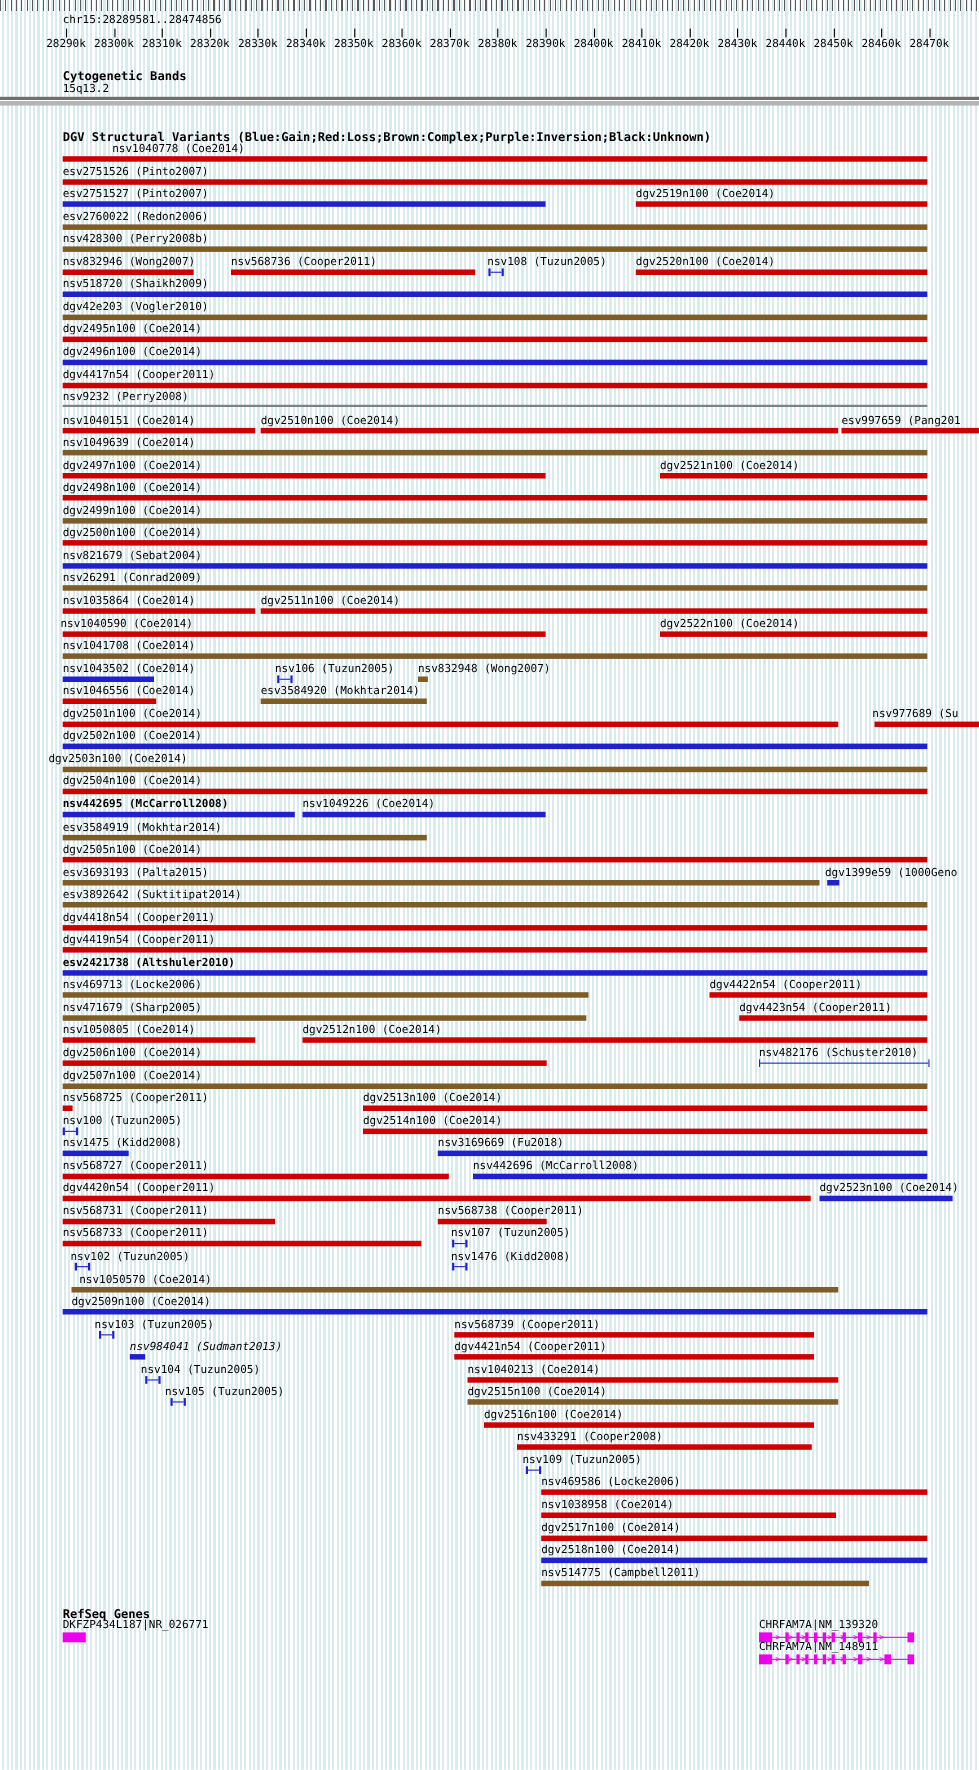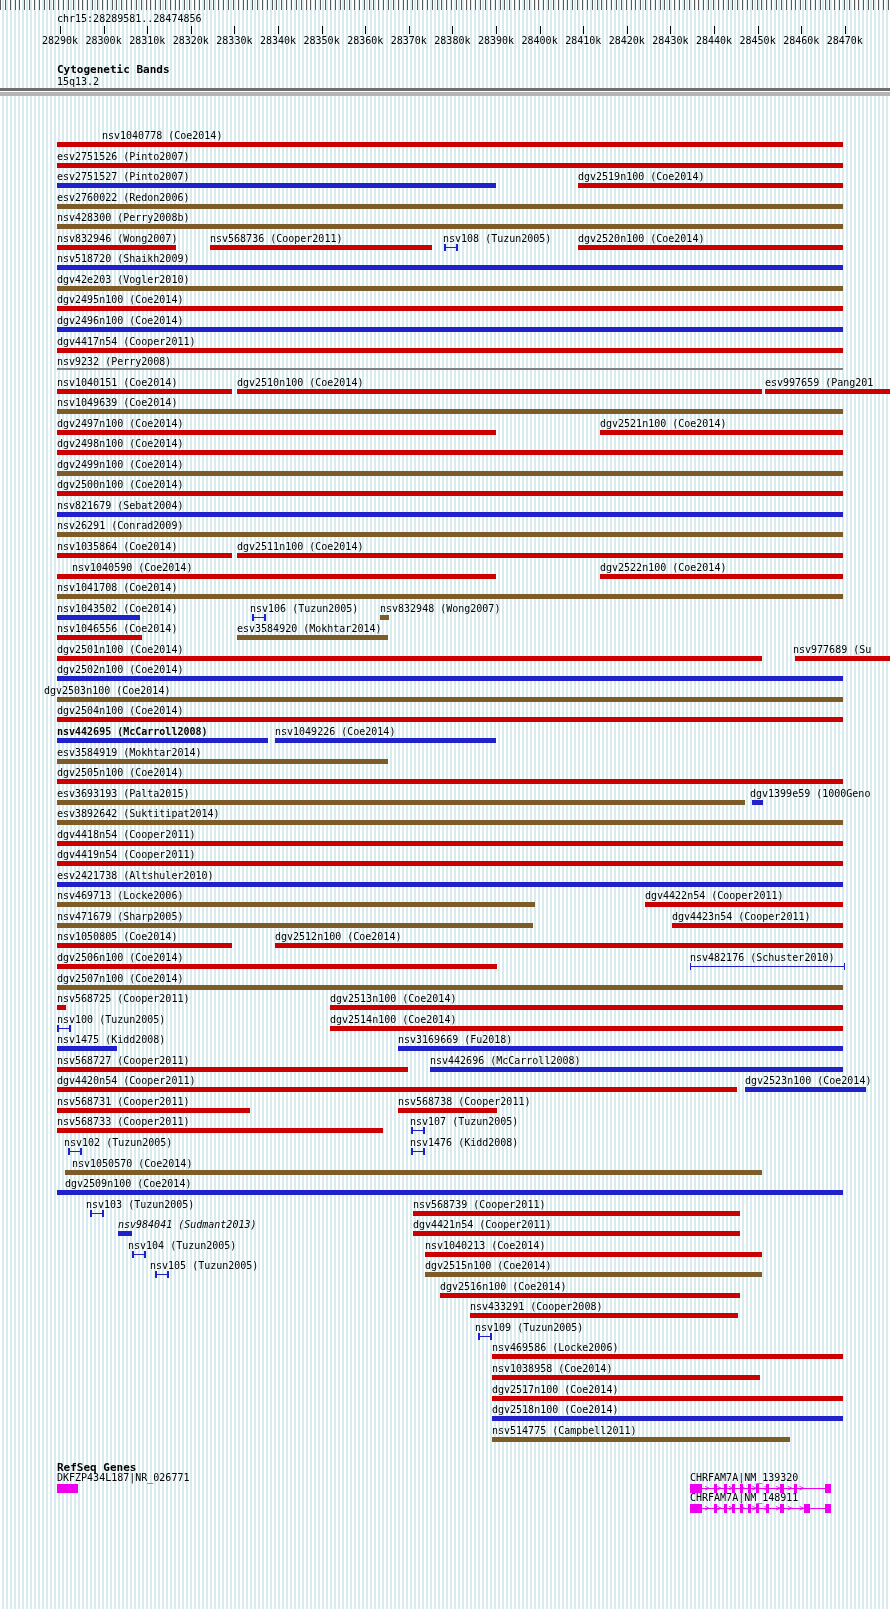--- a/index.html
+++ b/index.html
@@ -79,20 +79,21 @@
       <div class="tick" style="left: 757.6px;"></div>
       <div class="tick-label" style="left: 757.6px;">28450k</div>
       <div class="tick" style="left: 801.2px;"></div>
       <div class="tick-label" style="left: 801.2px;">28460k</div>
       <div class="tick" style="left: 844.8px;"></div>
       <div class="tick-label" style="left: 844.8px;">28470k</div>
     </div>
   <div id="cyto-title" class="section-title">Cytogenetic Bands</div>
   <div id="cyto-label">15q13.2</div>
   <div id="cyto-bar"></div>
+  <div id="dgv-title" class="section-title">DGV Structural Variants (Blue:Gain;Red:Loss;Brown:Complex;Purple:Inversion;Black:Unknown)</div>
   <div id="tracks">
       <div class="t-label" style="left: 57px; top: 131px; margin-left: 45px;">nsv1040778 (Coe2014)</div>
       <div class="t-bar" title="nsv1040778 (Coe2014)" style="left: 57px; top: 142px; width: 786px; height: 5px; background: rgb(204, 0, 0);"></div>
       <div class="t-label" style="left: 57px; top: 151.55px;">esv2751526 (Pinto2007)</div>
       <div class="t-bar" title="esv2751526 (Pinto2007)" style="left: 57px; top: 162.55px; width: 786px; height: 5px; background: rgb(204, 0, 0);"></div>
       <div class="t-label" style="left: 57px; top: 172.1px;">esv2751527 (Pinto2007)</div>
       <div class="t-bar" title="esv2751527 (Pinto2007)" style="left: 57px; top: 183.1px; width: 439px; height: 5px; background: rgb(33, 33, 204);"></div>
       <div class="t-label" style="left: 578px; top: 172.1px;">dgv2519n100 (Coe2014)</div>
       <div class="t-bar" title="dgv2519n100 (Coe2014)" style="left: 578px; top: 183.1px; width: 265px; height: 5px; background: rgb(204, 0, 0);"></div>
       <div class="t-label" style="left: 57px; top: 192.65px;">esv2760022 (Redon2006)</div>
@@ -140,21 +141,21 @@
       <div class="t-label" style="left: 57px; top: 480.35px;">dgv2500n100 (Coe2014)</div>
       <div class="t-bar" title="dgv2500n100 (Coe2014)" style="left: 57px; top: 491.35px; width: 786px; height: 5px; background: rgb(204, 0, 0);"></div>
       <div class="t-label" style="left: 57px; top: 500.9px;">nsv821679 (Sebat2004)</div>
       <div class="t-bar" title="nsv821679 (Sebat2004)" style="left: 57px; top: 511.9px; width: 786px; height: 5px; background: rgb(33, 33, 204);"></div>
       <div class="t-label" style="left: 57px; top: 521.45px;">nsv26291 (Conrad2009)</div>
       <div class="t-bar" title="nsv26291 (Conrad2009)" style="left: 57px; top: 532.45px; width: 786px; height: 5px; background: rgb(125, 92, 40);"></div>
       <div class="t-label" style="left: 57px; top: 542px;">nsv1035864 (Coe2014)</div>
       <div class="t-bar" title="nsv1035864 (Coe2014)" style="left: 57px; top: 553px; width: 175px; height: 5px; background: rgb(204, 0, 0);"></div>
       <div class="t-label" style="left: 237px; top: 542px;">dgv2511n100 (Coe2014)</div>
       <div class="t-bar" title="dgv2511n100 (Coe2014)" style="left: 237px; top: 553px; width: 606px; height: 5px; background: rgb(204, 0, 0);"></div>
-      <div class="t-label" style="left: 72px; top: 562.55px;">nsv1040590 (Coe2014)</div>
+      <div class="t-label" style="left: 55px; top: 562.55px;">nsv1040590 (Coe2014)</div>
       <div class="t-bar" title="nsv1040590 (Coe2014)" style="left: 57px; top: 573.55px; width: 439px; height: 5px; background: rgb(204, 0, 0);"></div>
       <div class="t-label" style="left: 600px; top: 562.55px;">dgv2522n100 (Coe2014)</div>
       <div class="t-bar" title="dgv2522n100 (Coe2014)" style="left: 600px; top: 573.55px; width: 243px; height: 5px; background: rgb(204, 0, 0);"></div>
       <div class="t-label" style="left: 57px; top: 583.1px;">nsv1041708 (Coe2014)</div>
       <div class="t-bar" title="nsv1041708 (Coe2014)" style="left: 57px; top: 594.1px; width: 786px; height: 5px; background: rgb(125, 92, 40);"></div>
       <div class="t-label" style="left: 57px; top: 603.65px;">nsv1043502 (Coe2014)</div>
       <div class="t-bar" title="nsv1043502 (Coe2014)" style="left: 57px; top: 614.65px; width: 83px; height: 5px; background: rgb(33, 33, 204);"></div>
       <div class="t-label" style="left: 250px; top: 603.65px;">nsv106 (Tuzun2005)</div>
       <div class="t-ibeam" title="nsv106 (Tuzun2005)" style="left: 252px; top: 613.65px; width: 10px; border-color: rgb(33, 33, 204);">
         <div class="mid" style="background: rgb(33, 33, 204);"></div>
@@ -186,21 +187,21 @@
       <div class="t-label" style="left: 57px; top: 788.6px;">esv3693193 (Palta2015)</div>
       <div class="t-bar" title="esv3693193 (Palta2015)" style="left: 57px; top: 799.6px; width: 688px; height: 5px; background: rgb(125, 92, 40);"></div>
       <div class="t-label" style="left: 750px; top: 788.6px;">dgv1399e59 (1000Geno</div>
       <div class="t-bar" title="dgv1399e59 (1000Geno" style="left: 752px; top: 799.6px; width: 11px; height: 5px; background: rgb(33, 33, 204);"></div>
       <div class="t-label" style="left: 57px; top: 809.15px;">esv3892642 (Suktitipat2014)</div>
       <div class="t-bar" title="esv3892642 (Suktitipat2014)" style="left: 57px; top: 820.15px; width: 786px; height: 5px; background: rgb(125, 92, 40);"></div>
       <div class="t-label" style="left: 57px; top: 829.7px;">dgv4418n54 (Cooper2011)</div>
       <div class="t-bar" title="dgv4418n54 (Cooper2011)" style="left: 57px; top: 840.7px; width: 786px; height: 5px; background: rgb(204, 0, 0);"></div>
       <div class="t-label" style="left: 57px; top: 850.25px;">dgv4419n54 (Cooper2011)</div>
       <div class="t-bar" title="dgv4419n54 (Cooper2011)" style="left: 57px; top: 861.25px; width: 786px; height: 5px; background: rgb(204, 0, 0);"></div>
-      <div class="t-label" style="left: 57px; top: 870.8px;">esv2421738 (Altshuler2010)</div>
+      <div class="t-label" style="left: 57px; top: 870.8px; font-weight: bold;">esv2421738 (Altshuler2010)</div>
       <div class="t-bar" title="esv2421738 (Altshuler2010)" style="left: 57px; top: 881.8px; width: 786px; height: 5px; background: rgb(33, 33, 204);"></div>
       <div class="t-label" style="left: 57px; top: 891.35px;">nsv469713 (Locke2006)</div>
       <div class="t-bar" title="nsv469713 (Locke2006)" style="left: 57px; top: 902.35px; width: 478px; height: 5px; background: rgb(125, 92, 40);"></div>
       <div class="t-label" style="left: 645px; top: 891.35px;">dgv4422n54 (Cooper2011)</div>
       <div class="t-bar" title="dgv4422n54 (Cooper2011)" style="left: 645px; top: 902.35px; width: 198px; height: 5px; background: rgb(204, 0, 0);"></div>
       <div class="t-label" style="left: 57px; top: 911.9px;">nsv471679 (Sharp2005)</div>
       <div class="t-bar" title="nsv471679 (Sharp2005)" style="left: 57px; top: 922.9px; width: 476px; height: 5px; background: rgb(125, 92, 40);"></div>
       <div class="t-label" style="left: 672px; top: 911.9px;">dgv4423n54 (Cooper2011)</div>
       <div class="t-bar" title="dgv4423n54 (Cooper2011)" style="left: 672px; top: 922.9px; width: 171px; height: 5px; background: rgb(204, 0, 0);"></div>
       <div class="t-label" style="left: 57px; top: 932.45px;">nsv1050805 (Coe2014)</div>

